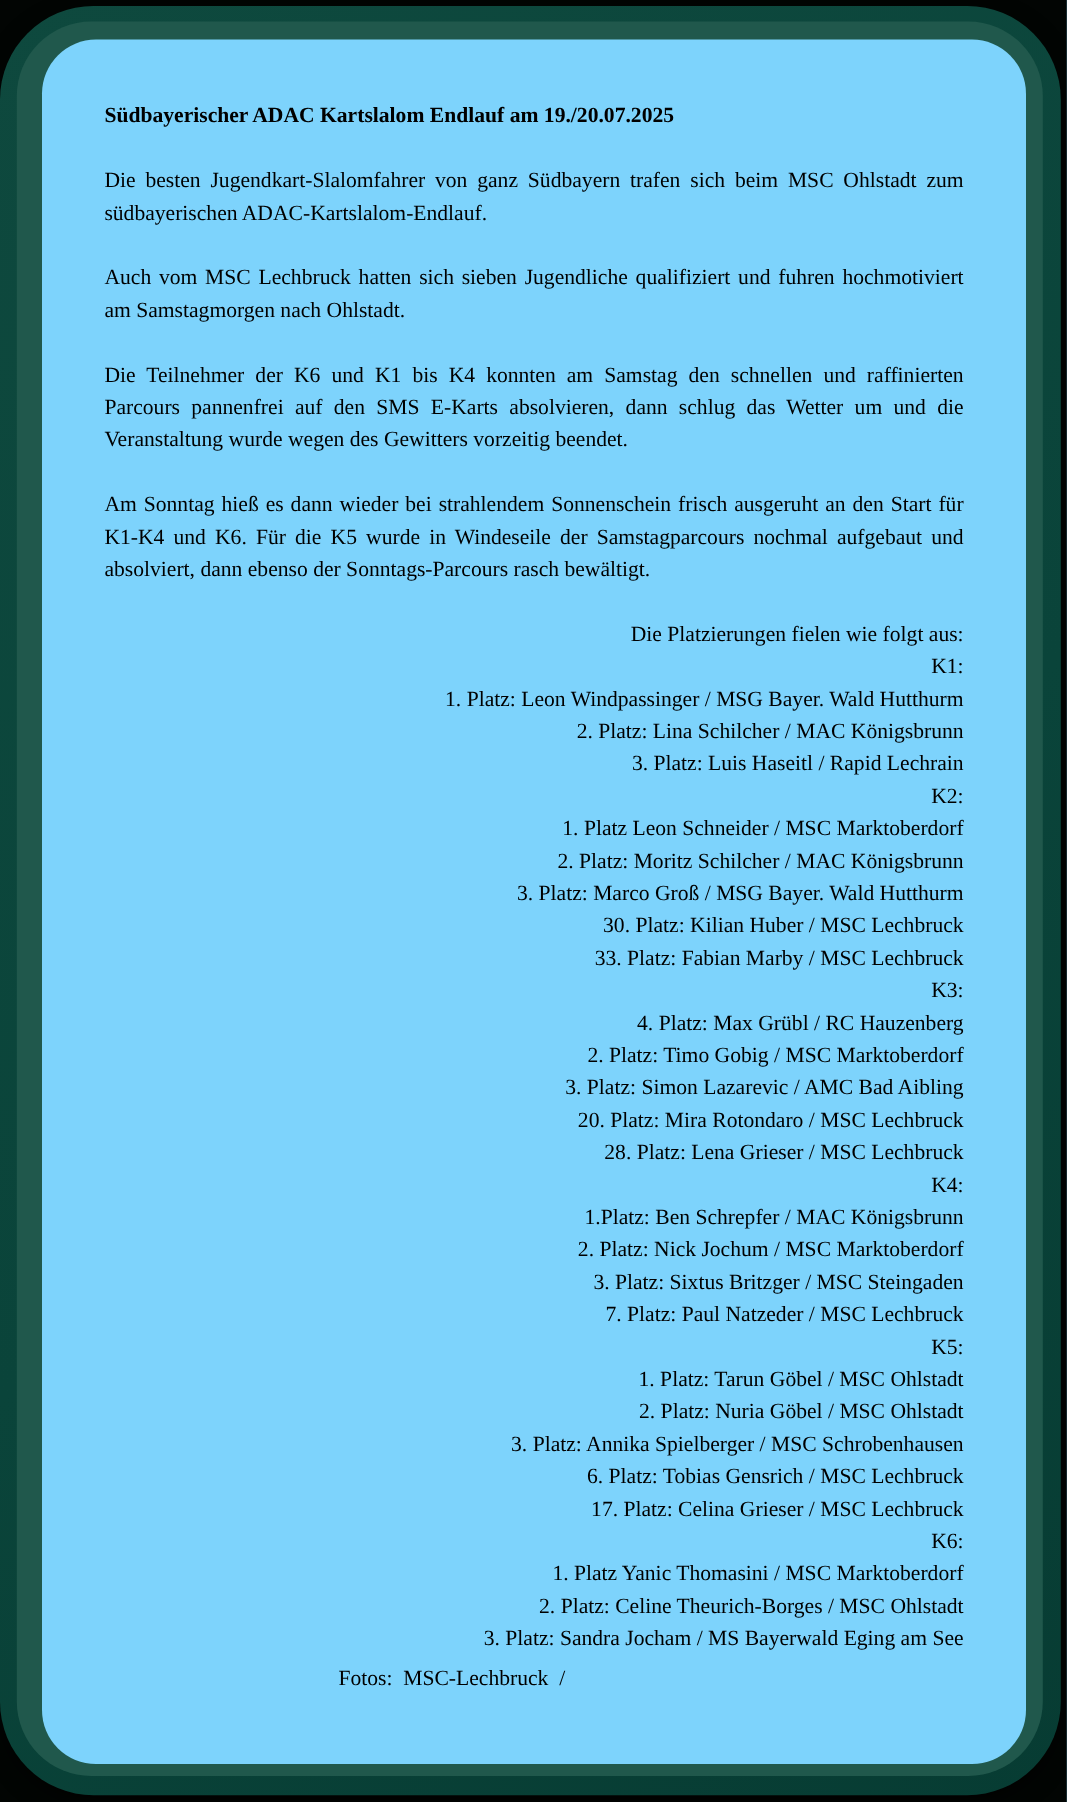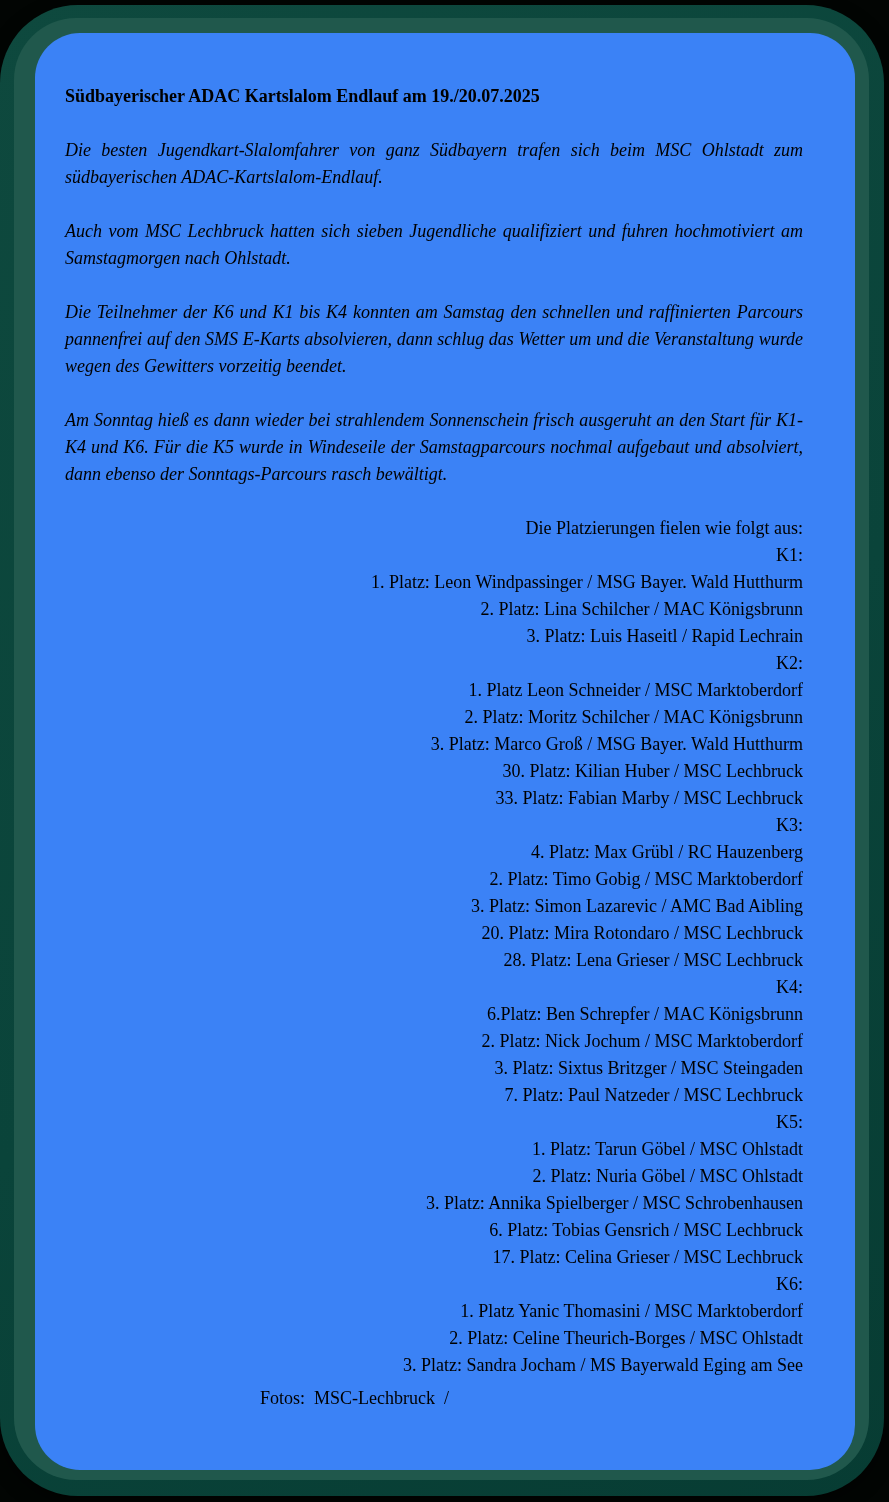--- a/index.html
+++ b/index.html
@@ -23,39 +23,38 @@
   }
   .frame-inner {
     position: absolute;
     left: 14px; top: 18px; right: 20px; bottom: 22px;
     background: #20584c;
     border-radius: 62px;
   }
   .card {
     position: absolute;
     left: 35px; top: 33px; right: 34px; bottom: 32px;
-    background: #3b82f6;
+    background: #7dd3fc;
     border-radius: 45px;
     overflow: hidden;
     box-sizing: border-box;
-    padding: 50px 52px 4px 30px;
+    padding: 50px 52px 4px 52px;
     color: #000000;
     font-size: 18px;
     line-height: 27px;
   }
   .title {
     font-size: 18px;
     font-weight: bold;
     margin: 0 0 27px 0;
     line-height: 27px;
   }
   .paragraphs p {
     margin: 0 0 27px 0;
     text-align: justify;
-    font-style: italic;
   }
   .results {
     margin-top: 27px;
   }
   .results .line {
     line-height: 27px;
     white-space: nowrap;
     text-align: right;
   }
   .credits {
@@ -96,21 +95,21 @@
       <div class="line">3. Platz: Marco Groß / MSG Bayer. Wald Hutthurm</div>
       <div class="line">30. Platz: Kilian Huber / MSC Lechbruck</div>
       <div class="line">33. Platz: Fabian Marby / MSC Lechbruck</div>
       <div class="line">K3:</div>
       <div class="line">4. Platz: Max Grübl / RC Hauzenberg</div>
       <div class="line">2. Platz: Timo Gobig / MSC Marktoberdorf</div>
       <div class="line">3. Platz: Simon Lazarevic / AMC Bad Aibling</div>
       <div class="line">20. Platz: Mira Rotondaro / MSC Lechbruck</div>
       <div class="line">28. Platz: Lena Grieser / MSC Lechbruck</div>
       <div class="line">K4:</div>
-      <div class="line">6.Platz: Ben Schrepfer / MAC Königsbrunn</div>
+      <div class="line">1.Platz: Ben Schrepfer / MAC Königsbrunn</div>
       <div class="line">2. Platz: Nick Jochum / MSC Marktoberdorf</div>
       <div class="line">3. Platz: Sixtus Britzger / MSC Steingaden</div>
       <div class="line">7. Platz: Paul Natzeder / MSC Lechbruck</div>
       <div class="line">K5:</div>
       <div class="line">1. Platz: Tarun Göbel / MSC Ohlstadt</div>
       <div class="line">2. Platz: Nuria Göbel / MSC Ohlstadt</div>
       <div class="line">3. Platz: Annika Spielberger / MSC Schrobenhausen</div>
       <div class="line">6. Platz: Tobias Gensrich / MSC Lechbruck</div>
       <div class="line">17. Platz: Celina Grieser / MSC Lechbruck</div>
       <div class="line">K6:</div>

